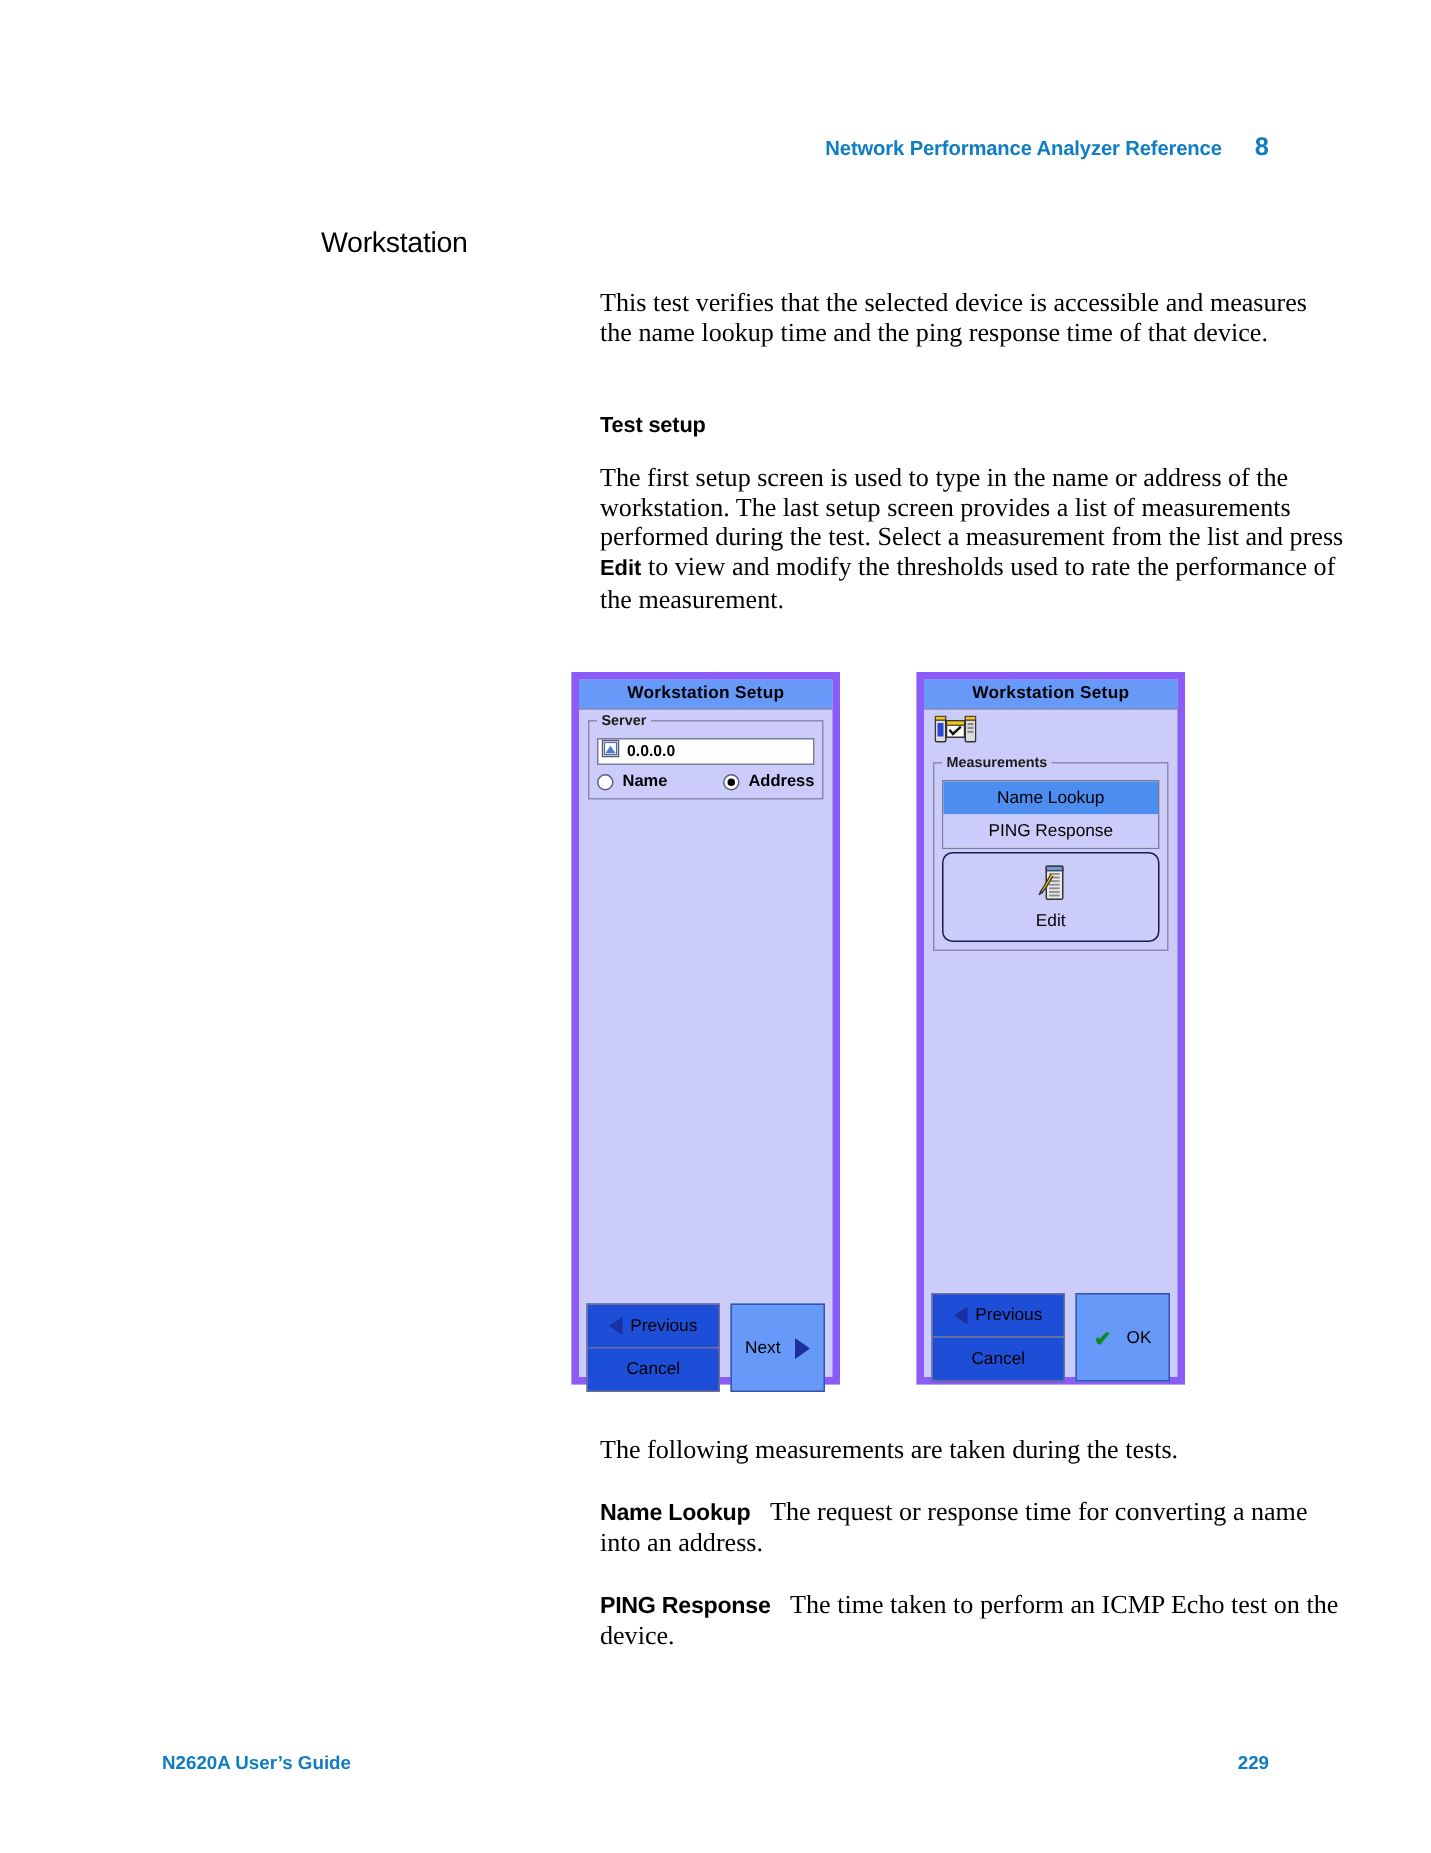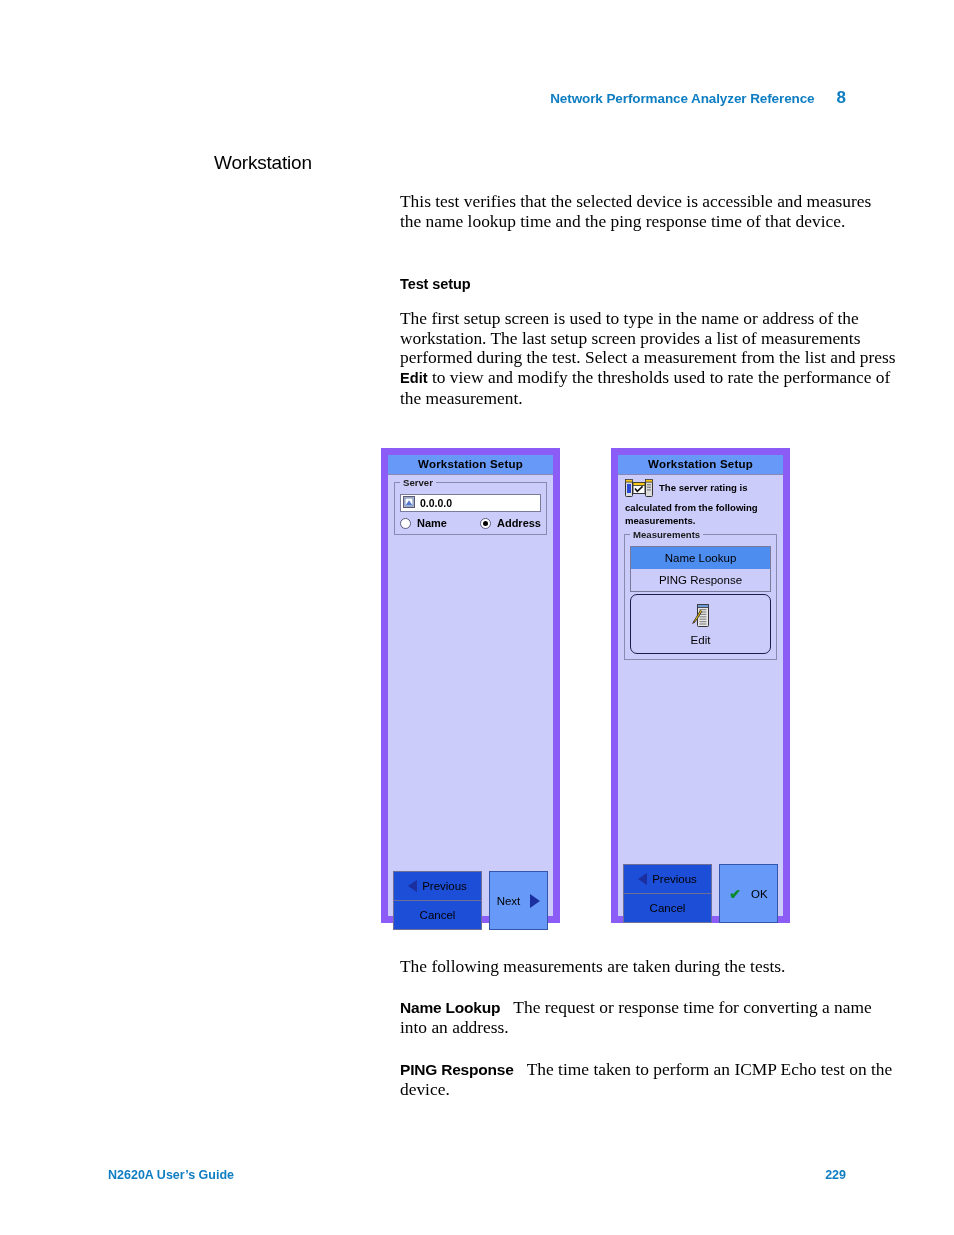--- a/index.html
+++ b/index.html
@@ -58,21 +58,21 @@
   #following-para { top:957px; }
   #namelookup-para { top:998px; }
   #ping-para    { top:1060px; }
 
   
   .screens { position:absolute; left:381px; top:448px; }
   .device {
     width:179px; height:475px;
     display:inline-block; vertical-align:top;
     background:#ccccfa;
-    border:7px solid #8b5cf6;
+    border:5px solid #8b5cf6;
     box-sizing:border-box;
     position:relative;
     font-family:"Liberation Sans", sans-serif;
   }
   .device + .device { margin-left:47px; }
 
   .dev-title {
     height:19px; line-height:19px;
     background:#6699f8;
     color:#000; font-weight:bold; font-size:11.5px;
@@ -285,21 +285,21 @@
             <rect x="0.5" y="0.5" width="7" height="2.6" fill="#f5c518" stroke="#333" stroke-width="0.8"></rect>
             <rect x="20.5" y="2.5" width="7" height="15" rx="1" fill="#dcdcdc" stroke="#333" stroke-width="1"></rect>
             <rect x="22" y="5" width="4" height="1.4" fill="#8a8a8a"></rect>
             <rect x="22" y="7.6" width="4" height="1.4" fill="#8a8a8a"></rect>
             <rect x="22" y="10.2" width="4" height="1.4" fill="#8a8a8a"></rect>
             <rect x="20.5" y="0.5" width="7" height="2.6" fill="#f5c518" stroke="#333" stroke-width="0.8"></rect>
             <rect x="8" y="3.5" width="12" height="11" fill="#ffffff" stroke="#333" stroke-width="1"></rect>
             <rect x="8" y="3.5" width="12" height="3" fill="#f5c518" stroke="#333" stroke-width="0.8"></rect>
             <path d="M10 9.5 L12.3 12.3 L17.6 7.4" fill="none" stroke="#111" stroke-width="1.6"></path>
           </svg>
-        </span><span>The server rating is calculated from the following measurements.</span>
+        </span>
       </div>
 
 
       <div class="group">
         <span class="legend">Measurements</span>
 
         <div class="list">
           <div class="list-item selected">
             <span>Name Lookup</span>
           </div>

